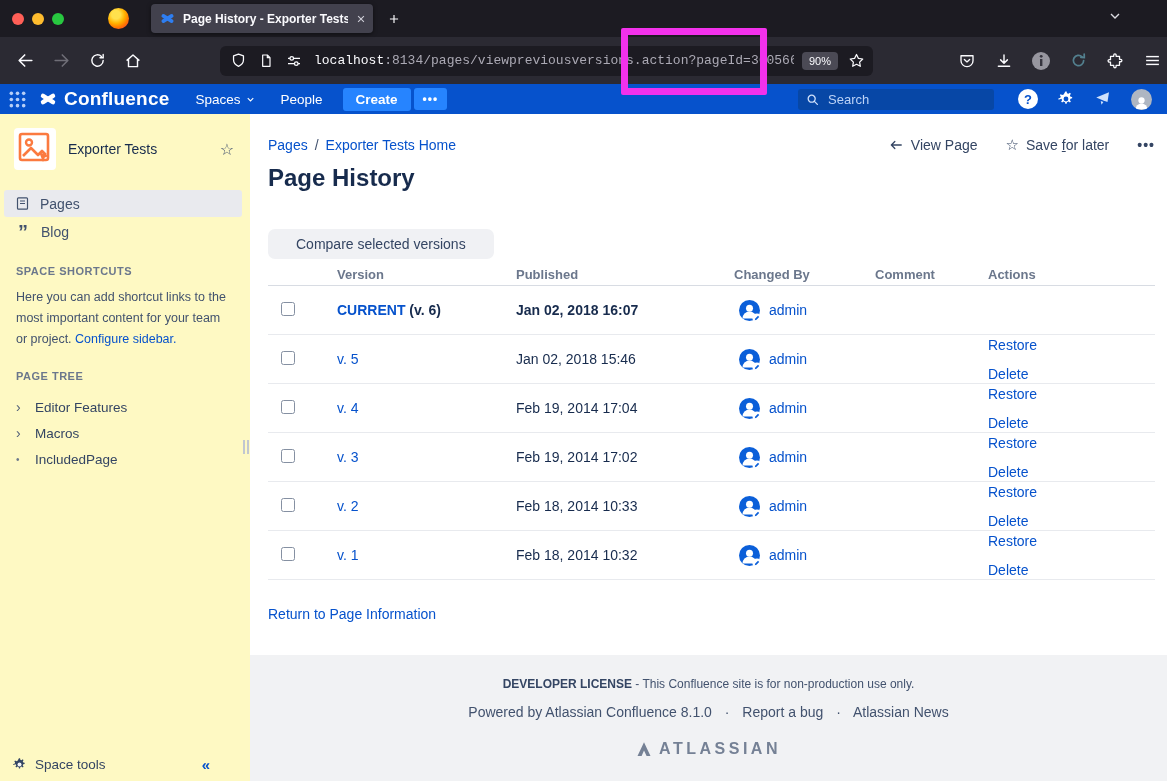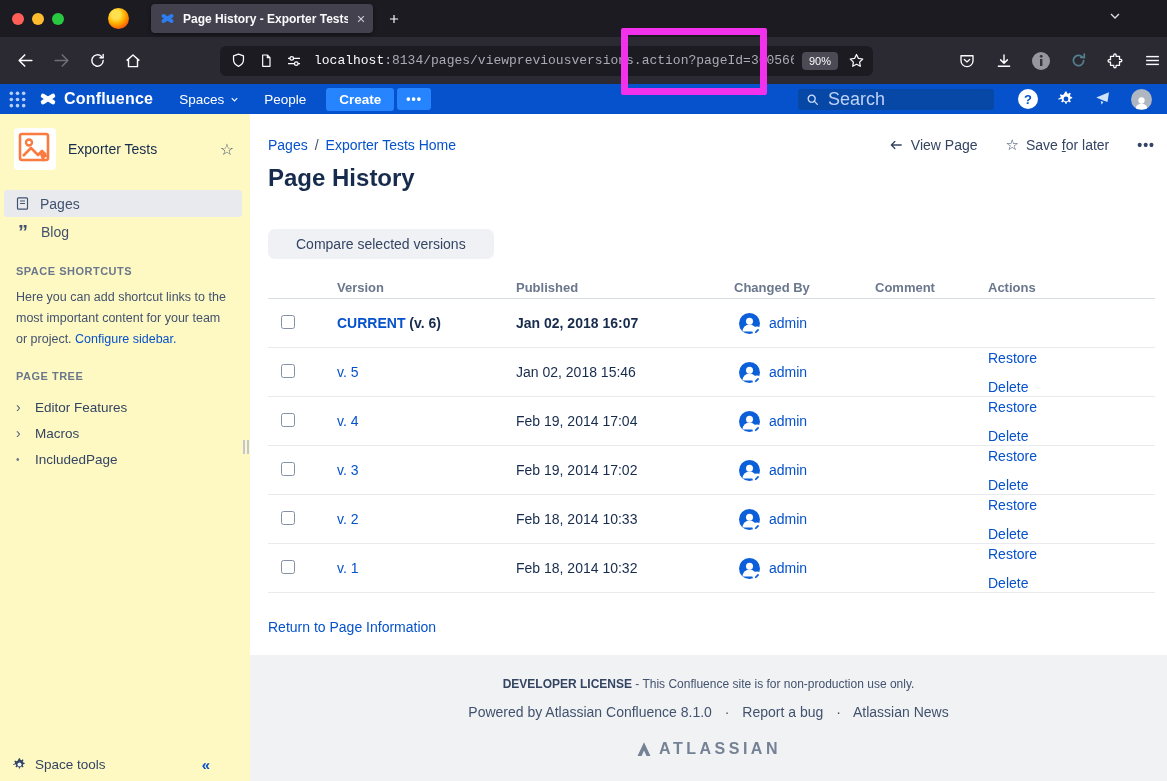--- a/index.html
+++ b/index.html
@@ -41,29 +41,29 @@
 
   
   .annotation { position:absolute; left:621px; top:28px; width:146px; height:67px;
     border:7px solid #F231EC; border-radius:2px; z-index:40; }
 
   
   .appbar { height:30px; background:#0652CC; display:flex; align-items:center; padding:0 15px 0 8px; color:#fff; }
   .appnav { display:flex; align-items:center; margin-left:26px; gap:24px; font-size:13.5px; }
   .appnav .navitem { display:flex; align-items:center; gap:5px; }
   .logo { display:flex; align-items:center; gap:7px; margin-left:12px; }
-  .logo-text { font-size:16px; font-weight:600; letter-spacing:.2px; }
+  .logo-text { font-size:19px; font-weight:600; letter-spacing:.2px; }
   .create-btn { margin-left:20px; background:#2684FF; color:#fff; border:none; border-radius:3px;
     padding:4px 13px; font-size:13.5px; font-weight:700; font-family:inherit; }
   .hdr-more { margin-left:3px; background:#2684FF; border-radius:3px; padding:4px 9px;
     font-size:12px; font-weight:700; letter-spacing:1px; }
   .search { margin-left:auto; width:196px; height:21px; background:#0747A6; border-radius:3px;
     display:flex; align-items:center; padding:0 8px; gap:7px; }
   .search input { flex:1; background:transparent; border:none; outline:none; color:#fde047;
-    font-size:18px; font-family:inherit; min-width:0; }
+    font-size:13px; font-family:inherit; min-width:0; }
   .search input::placeholder { color:#BCD3F7; }
   .hdr-icons { display:flex; align-items:center; gap:19px; margin-left:24px; }
   .help-circle { width:20px; height:20px; border-radius:50%; background:#fff; color:#0652CC;
     font-size:13px; font-weight:700; display:flex; align-items:center; justify-content:center; }
   .hdr-avatar { width:21px; height:21px; border-radius:50%; background:#AEB6C2; overflow:hidden; display:flex; align-items:flex-end; justify-content:center; }
 
   
   .page-body { display:flex; height:667px; }
 
   
@@ -98,21 +98,21 @@
   .crumbs .sep { color:#42526E; }
   .page-actions { margin-left:auto; display:flex; align-items:center; gap:28px; font-size:14px; color:#344563; }
   .page-actions .act { display:flex; align-items:center; gap:7px; }
   .accesskey { text-decoration:underline; }
   .dots { font-weight:700; letter-spacing:1px; color:#344563; }
   .page-title { margin-top:10px; font-size:24px; font-weight:600; color:#172B4D; }
   .desc { margin-top:20px; font-size:14px; color:#172B4D; }
   .compare-btn { margin-top:21px; display:inline-block; background:#F0F1F4; border:none; border-radius:7px;
     padding:7px 28px; font-size:14px; color:#344563; font-family:inherit; }
 
-  .vtable { margin-top:17px; }
+  .vtable { margin-top:4px; }
   .vrow { display:grid; grid-template-columns:69px 179px 218px 141px 113px 1fr; align-items:center; }
   .vrow.head { height:23px; border-bottom:1px solid #D8DCE3; font-size:13px; font-weight:700; color:#6B778C; }
   .vrow.data { height:49px; border-bottom:1px solid #E8EAEE; font-size:14px; color:#172B4D; }
   .vrow input[type=checkbox] { appearance:none; -webkit-appearance:none; margin:0 0 0 13px;
     width:14px; height:14px; border:1.5px solid #8590A2; border-radius:2.5px; background:#fff; }
   .vlink { color:#0652CC; text-decoration:none; }
   .vlink.current { font-weight:700; }
   .vsuffix { font-weight:700; color:#172B4D; }
   .bold { font-weight:700; }
   .byline { display:flex; align-items:center; gap:9px; padding-left:5px; }

